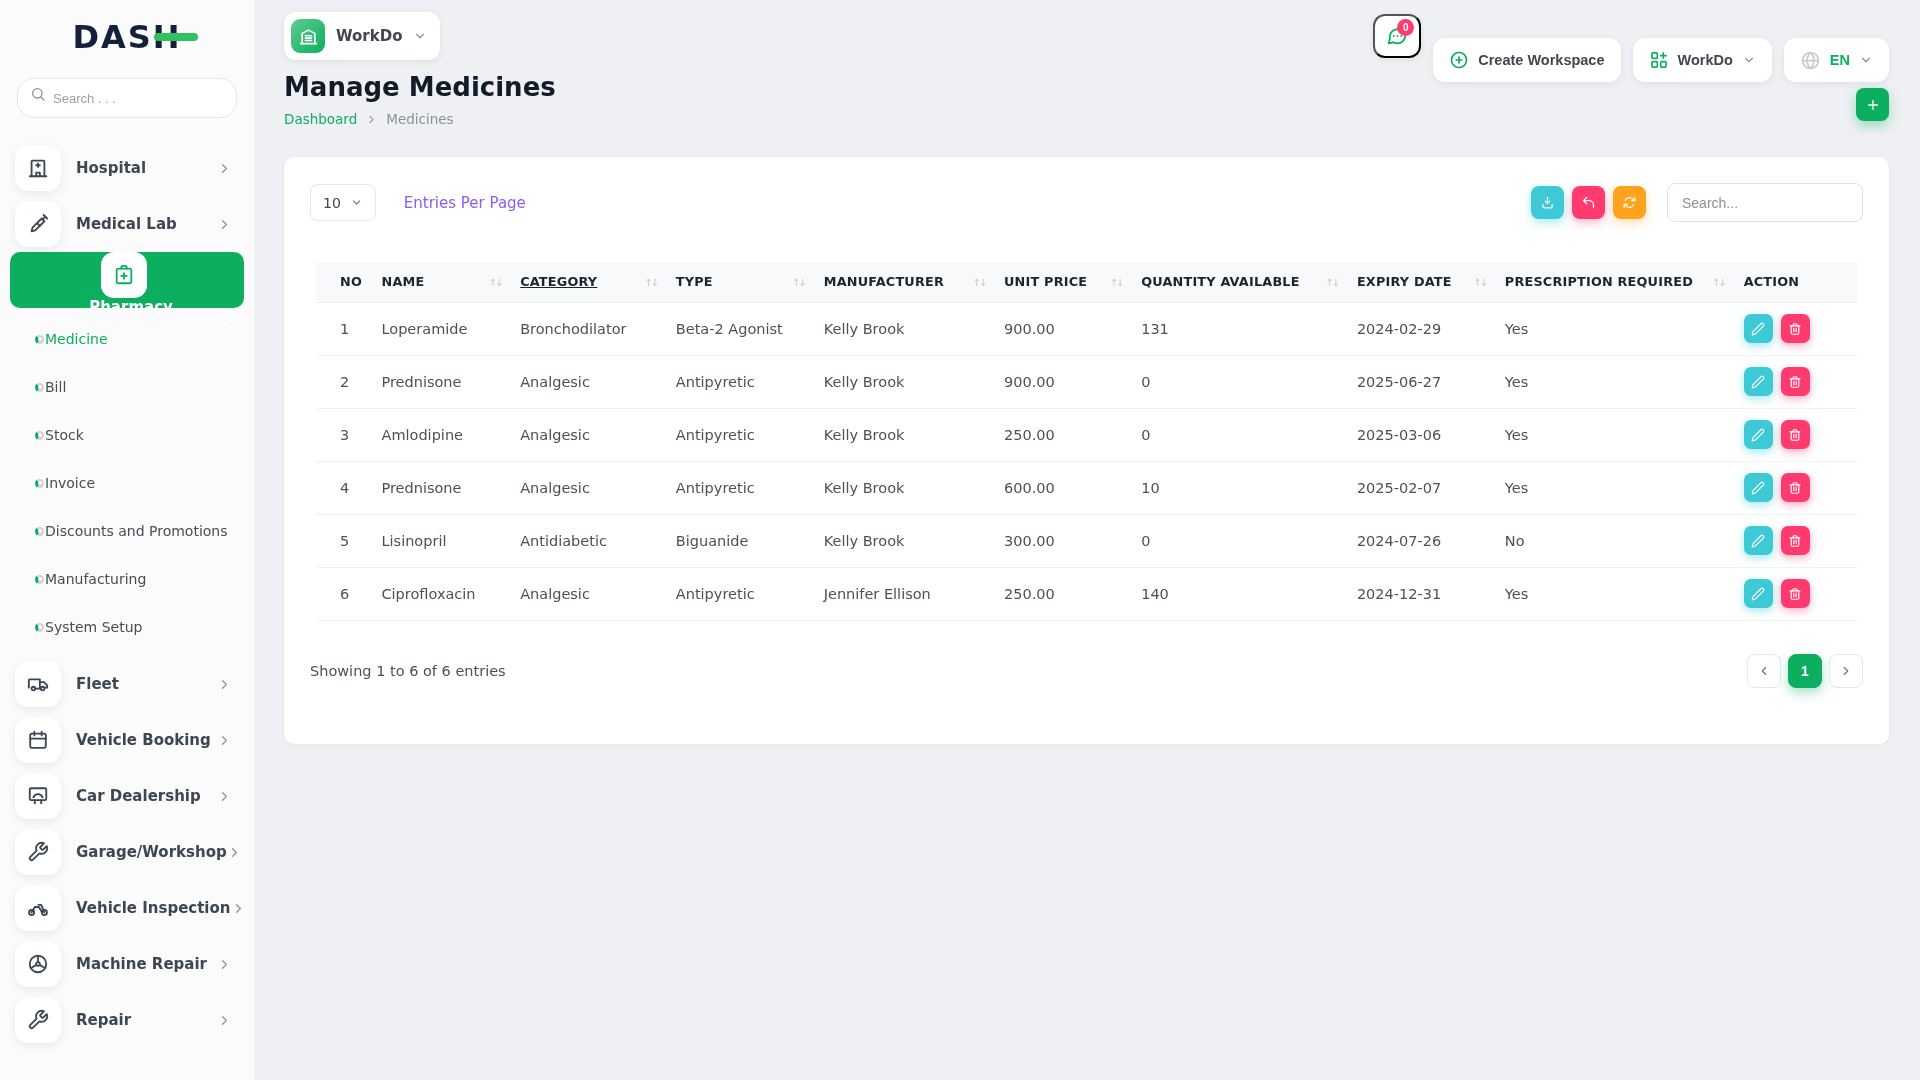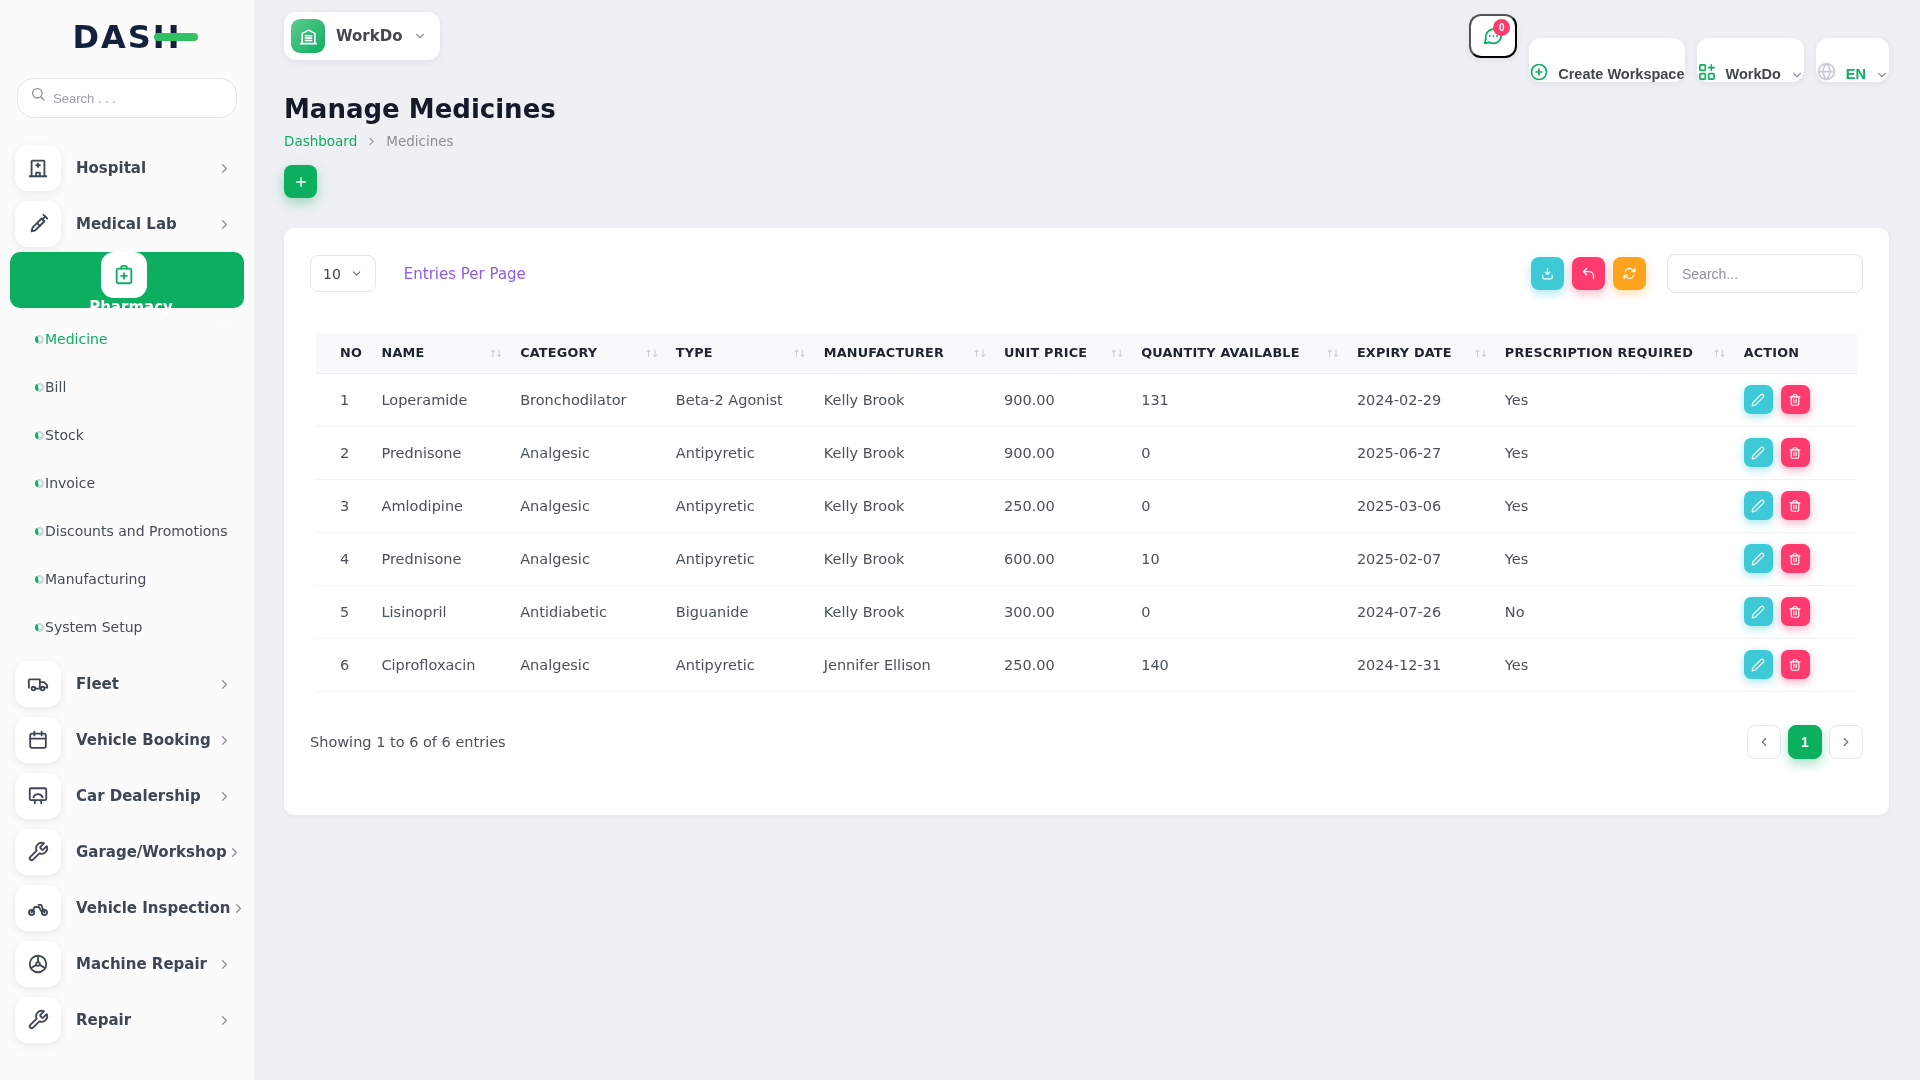--- a/index.html
+++ b/index.html
@@ -51,26 +51,26 @@
   .ws-pill{background:#fff;border-radius:12px;box-shadow:0 2px 7px rgba(30,40,60,.07);height:48px;display:flex;align-items:center;gap:11px;padding:0 13px 0 7px;cursor:pointer;}
   .ws-tile{width:34px;height:34px;border-radius:9px;background:linear-gradient(135deg,#5ecb8f,#0caf60);color:#fff;display:flex;align-items:center;justify-content:center;}
   .ws-tile .ic{width:19px;height:19px;}
   .ws-label{font-size:15px;font-weight:600;color:#40474f;}
   .sm-chevron{width:14px;height:14px;color:#8a919b;}
 
   .top-right{display:flex;align-items:center;gap:12px;}
   .icon-pill{position:relative;background:#fff;border-radius:12px;box-shadow:0 2px 7px rgba(30,40,60,.07);height:44px;width:48px;display:flex;align-items:center;justify-content:center;cursor:pointer;color:#0caf60;}
   .msg-ic{width:22px;height:22px;}
   .msg-badge{position:absolute;top:3px;right:5px;min-width:17px;height:17px;border-radius:9px;background:#FF3A6E;color:#fff;font-size:10px;display:flex;align-items:center;justify-content:center;padding:0 4px;font-weight:600;}
-  .btn-pill{background:#fff;height:44px;border-radius:12px;box-shadow:0 2px 7px rgba(30,40,60,.07);display:flex;align-items:flex-end;gap:9px;padding:0 0;font-size:14.5px;font-weight:600;color:#40474f;cursor:pointer;border:none;margin-top:48px;}
+  .btn-pill{background:#fff;height:44px;border-radius:12px;box-shadow:0 2px 7px rgba(30,40,60,.07);display:flex;align-items:center;gap:9px;padding:0 16px;font-size:14.5px;font-weight:600;color:#40474f;cursor:pointer;border:none;margin-top:48px;}
   .pill-ic{width:20px;height:20px;color:#0caf60;}
   .globe-ic{width:21px;height:21px;color:#c6ccd2;}
   .lang-label{color:#0caf60;}
 
-  .page-head{display:flex;align-items:flex-start;justify-content:space-between;margin-top:22px;flex-direction:column;}
+  .page-head{display:flex;align-items:flex-start;justify-content:space-between;}
   .page-title{margin:0;font-size:26px;font-weight:bold;color:#131b28;}
   .breadcrumb{margin-top:9px;display:flex;align-items:center;gap:8px;font-size:13.5px;}
   .bc-link{color:#0CAF60;cursor:pointer;}
   .bc-sep{width:13px;height:13px;color:#9aa1ab;}
   .bc-current{color:#8a919b;}
   .add-btn{width:33px;height:33px;border-radius:8px;background:#0CAF60;color:#fff;display:flex;align-items:center;justify-content:center;border:none;cursor:pointer;box-shadow:0 5px 12px rgba(12,175,96,.35);margin-top:16px;}
   .add-btn .ic{width:16px;height:16px;}
 
   
   .card{margin-top:30px;background:#fff;border-radius:10px;box-shadow:0 1px 4px rgba(30,40,60,.05);height:587px;padding-top:26px;}
@@ -473,21 +473,21 @@
           </div>
         </div>
       </div>
 
       <div class="table-wrap">
         <table>
           <thead>
             <tr>
                 <th style="width: 3.6%;"><span class="th-label">NO</span></th>
                 <th style="width: 9%;"><span class="th-label">NAME</span><span class="sort-ic">↑↓</span></th>
-                <th style="width: 10.1%;"><span class="th-label">CATEGORY</span><span class="sort-ic">↑↓</span></th>
+                <th style="width: 10.1%; text-decoration: underline;"><span class="th-label">CATEGORY</span><span class="sort-ic">↑↓</span></th>
                 <th style="width: 9.6%;"><span class="th-label">TYPE</span><span class="sort-ic">↑↓</span></th>
                 <th style="width: 11.7%;"><span class="th-label">MANUFACTURER</span><span class="sort-ic">↑↓</span></th>
                 <th style="width: 8.9%;"><span class="th-label">UNIT PRICE</span><span class="sort-ic">↑↓</span></th>
                 <th style="width: 14%;"><span class="th-label">QUANTITY AVAILABLE</span><span class="sort-ic">↑↓</span></th>
                 <th style="width: 9.6%;"><span class="th-label">EXPIRY DATE</span><span class="sort-ic">↑↓</span></th>
                 <th style="width: 15.5%;"><span class="th-label">PRESCRIPTION REQUIRED</span><span class="sort-ic">↑↓</span></th>
                 <th style="width: 8%;"><span class="th-label">ACTION</span></th>
               </tr>
           </thead>
           <tbody>

